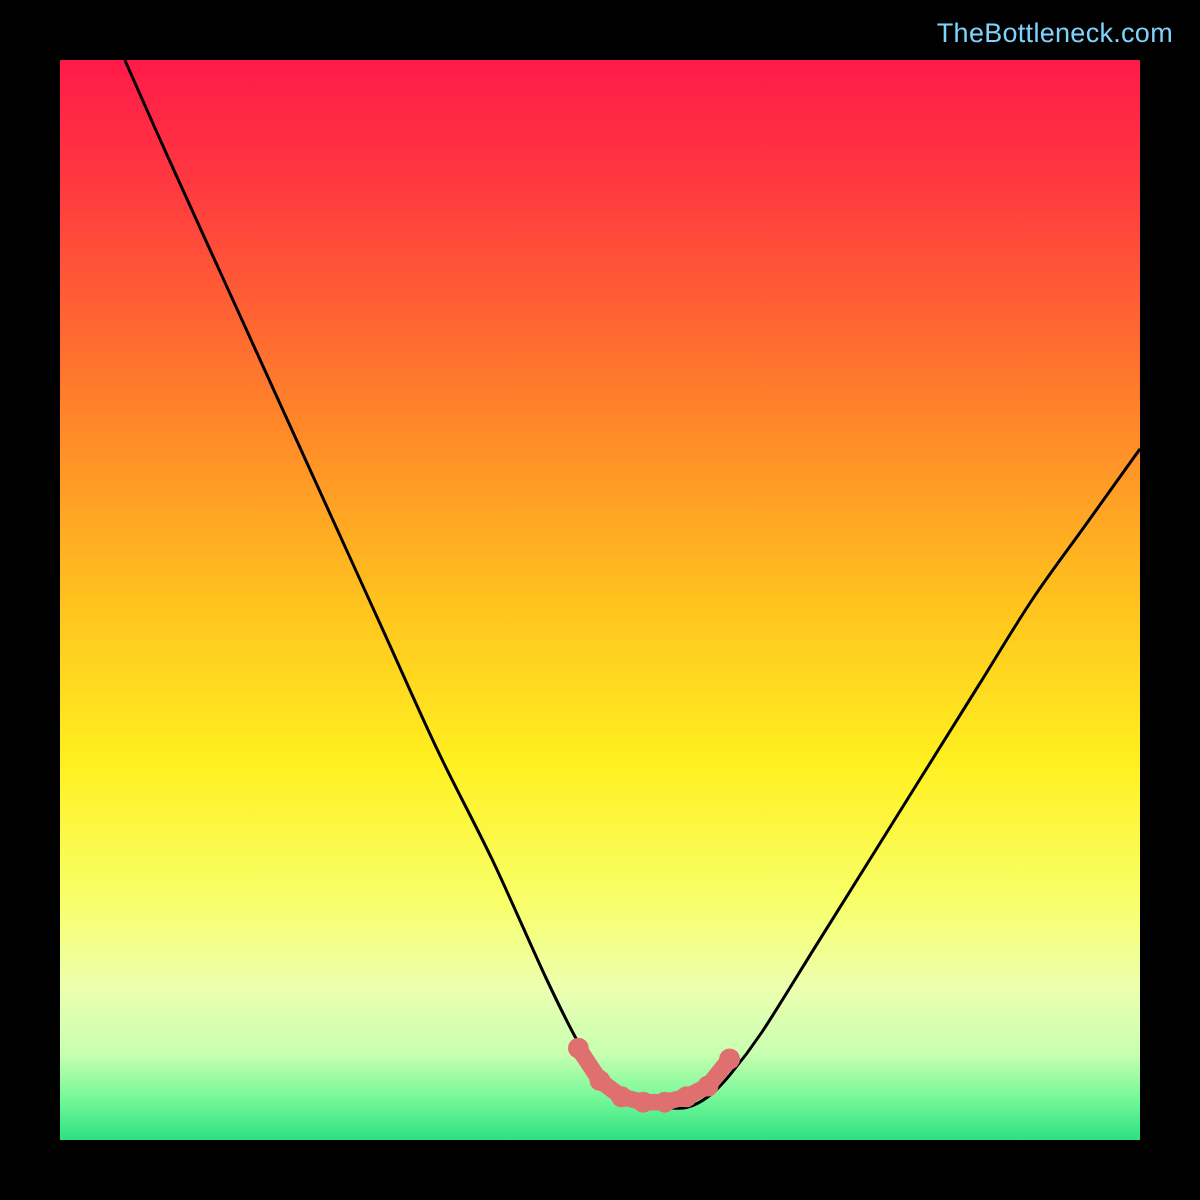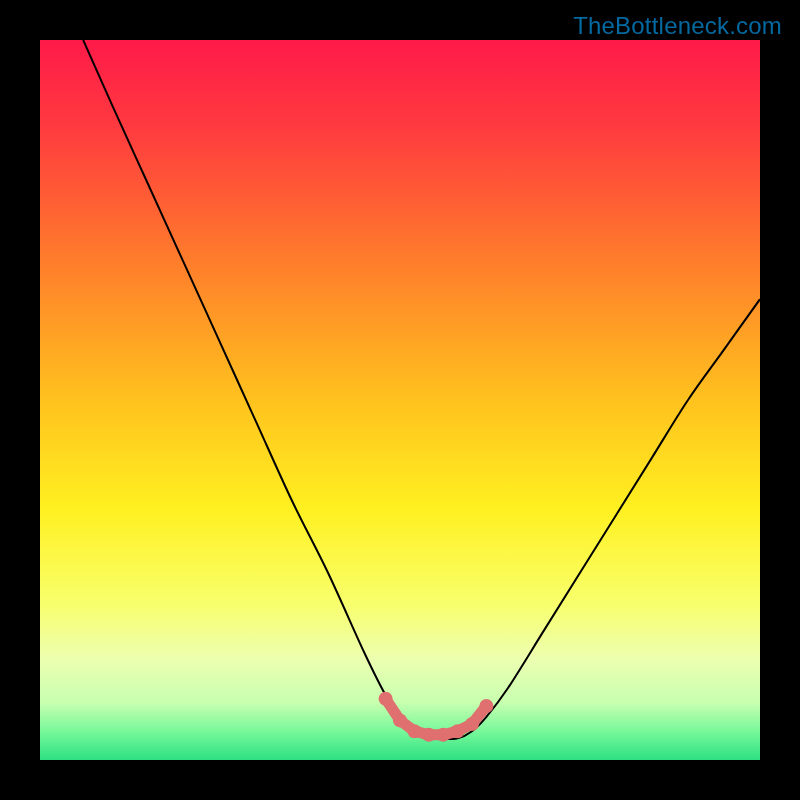--- a/index.html
+++ b/index.html
@@ -36,22 +36,22 @@
     position: absolute;
     inset: 0;
   }
   .curve-layer svg {
     display: block;
   }
   .watermark {
     position: absolute;
     top: 12px;
     right: 18px;
-    color: #0369a1;
-    font-size: 24px;
+    color: #7dd3fc;
+    font-size: 18px;
     font-weight: 400;
     letter-spacing: 0.2px;
   }
 </style>
 </head>
 <body>
 
 <div class="frame">
 
   <div class="watermark">TheBottleneck.com</div>

